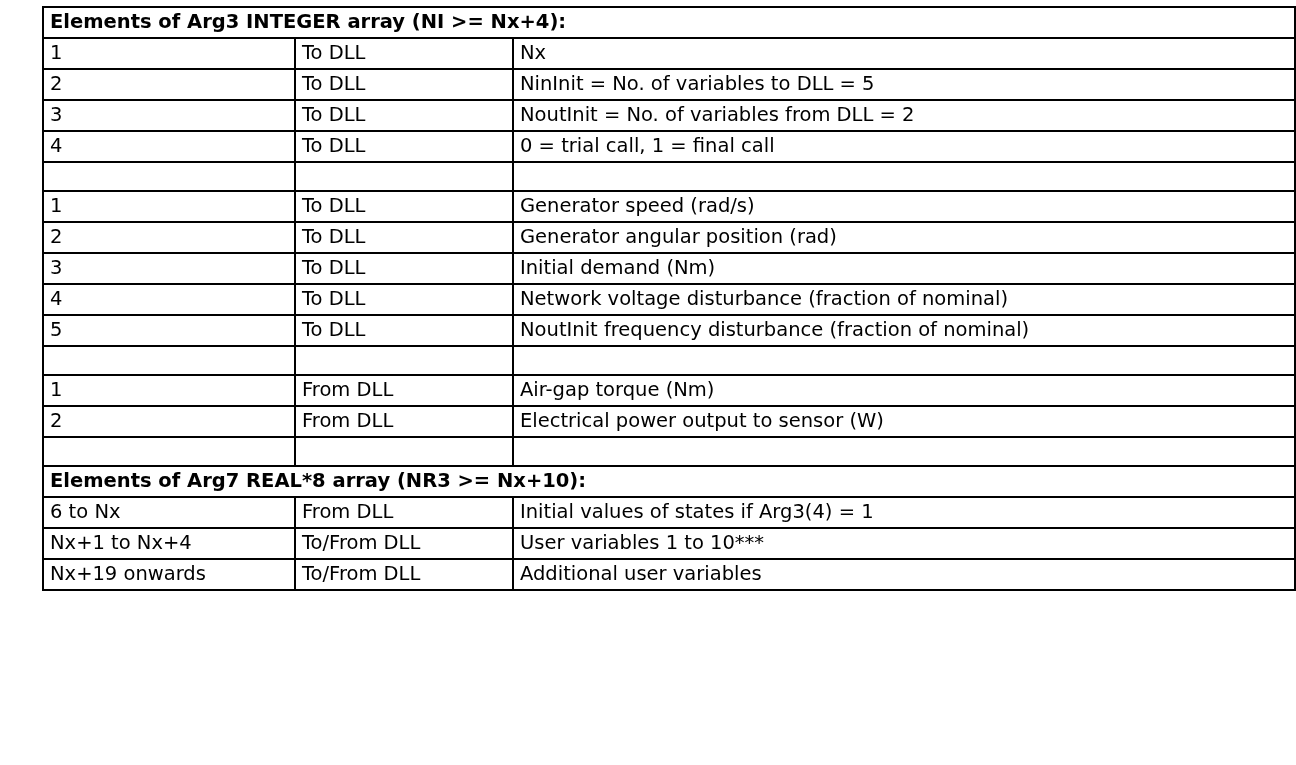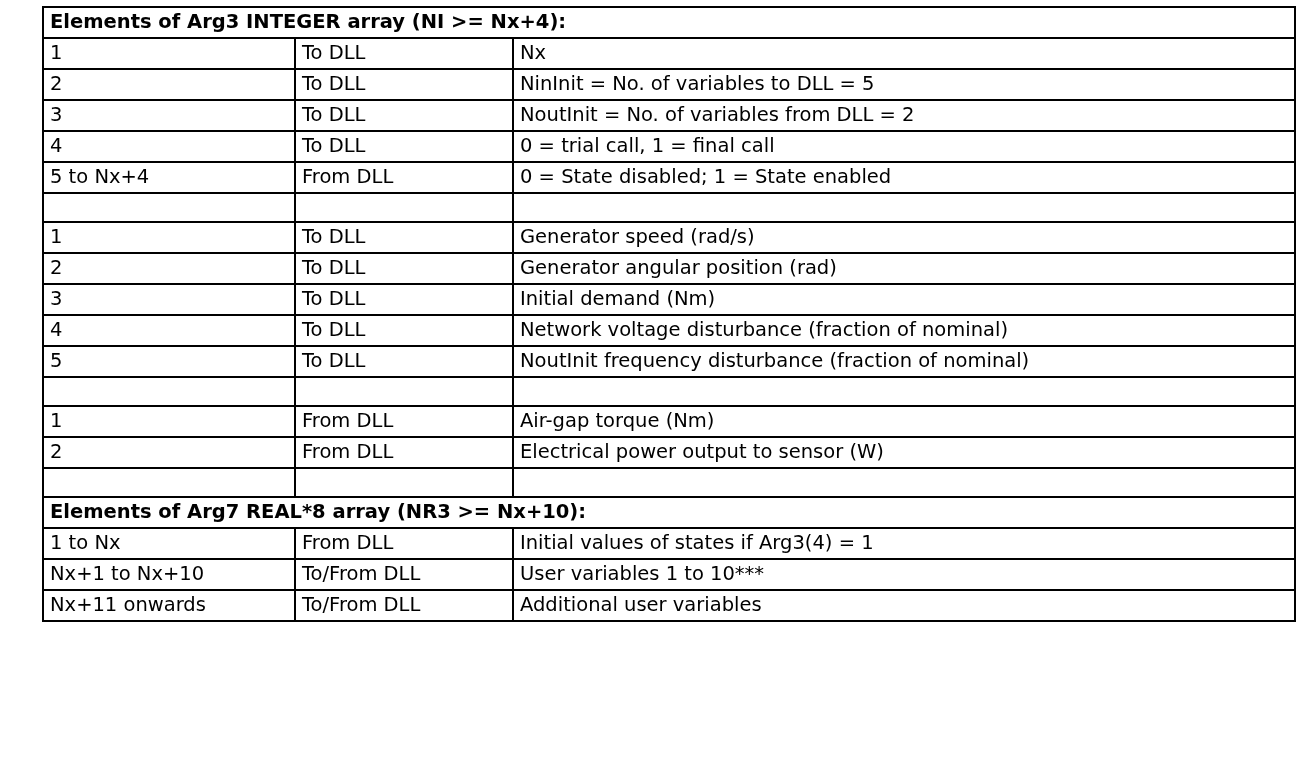--- a/index.html
+++ b/index.html
@@ -75,25 +75,20 @@
         <tr>
           <td>3</td>
           <td>To DLL</td>
           <td>NoutInit = No. of variables from DLL = 2</td>
         </tr>
         <tr>
           <td>4</td>
           <td>To DLL</td>
           <td>0 = trial call, 1 = final call</td>
         </tr>
-        <tr>
-          <td>5 to Nx+4</td>
-          <td>From DLL</td>
-          <td>0 = State disabled; 1 = State enabled</td>
-        </tr>
         <tr class="spacer">
           <td class="empty"></td>
           <td class="empty"></td>
           <td class="empty"></td>
         </tr>
         <tr>
           <td>1</td>
           <td>To DLL</td>
           <td>Generator speed (rad/s)</td>
         </tr>
@@ -134,29 +129,29 @@
         </tr>
         <tr class="spacer">
           <td class="empty"></td>
           <td class="empty"></td>
           <td class="empty"></td>
         </tr>
         <tr>
           <td class="section" colspan="3">Elements of Arg7 REAL*8 array (NR3 &gt;= Nx+10):</td>
         </tr>
         <tr>
-          <td>1 to Nx</td>
+          <td>6 to Nx</td>
           <td>From DLL</td>
           <td>Initial values of states if Arg3(4) = 1</td>
         </tr>
         <tr>
-          <td>Nx+1 to Nx+10</td>
+          <td>Nx+1 to Nx+4</td>
           <td>To/From DLL</td>
           <td>User variables 1 to 10***</td>
         </tr>
         <tr>
-          <td>Nx+11 onwards</td>
+          <td>Nx+19 onwards</td>
           <td>To/From DLL</td>
           <td>Additional user variables</td>
         </tr>
       </tbody>
   </table>
 </div>
 
 </body></html>

